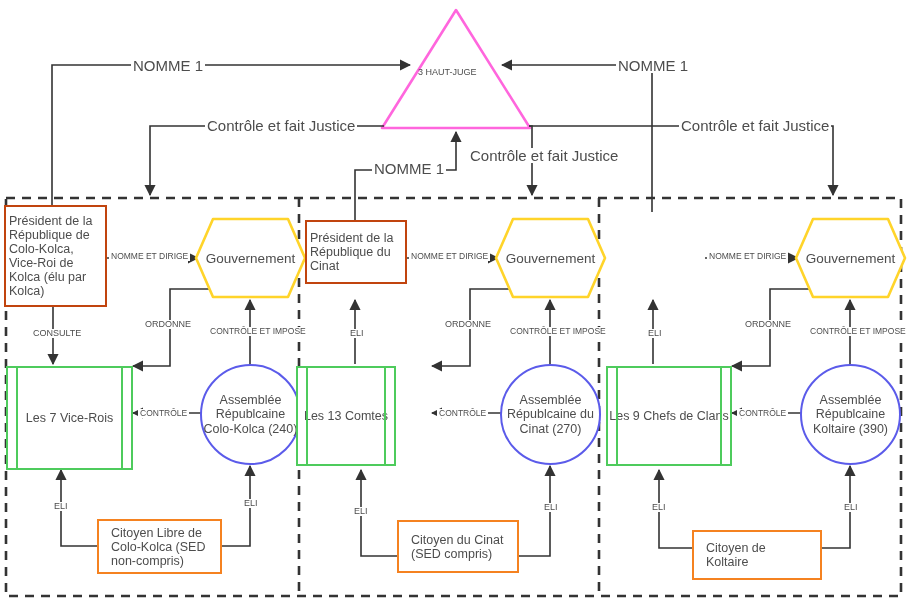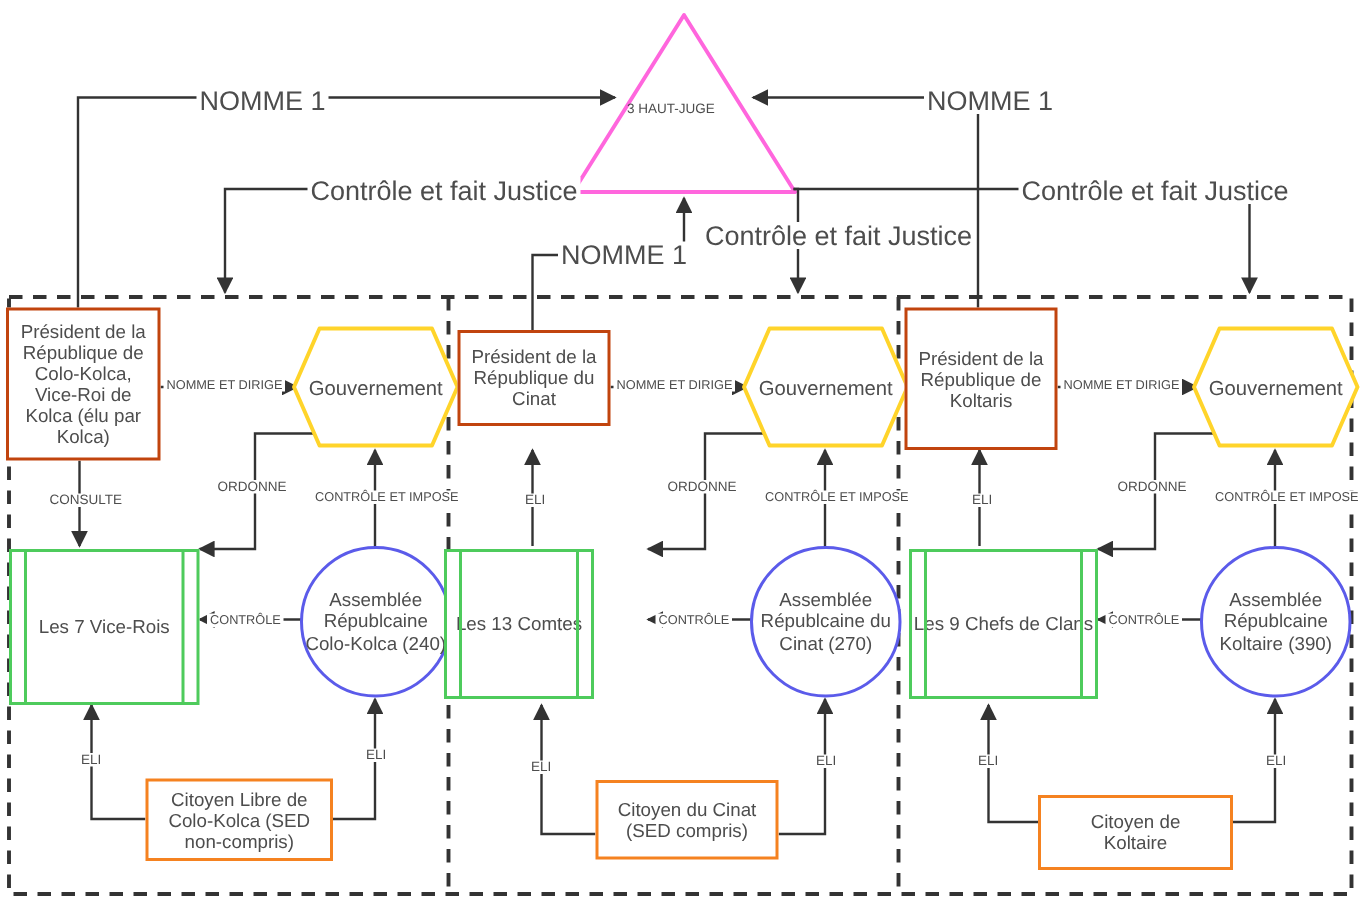--- a/index.html
+++ b/index.html
@@ -16,21 +16,20 @@
     background:#ffffff;
   }
   #svg-layer{position:absolute;left:0;top:0;width:907px;height:603px;}
 
   .node{
     position:absolute;
     box-sizing:border-box;
     display:flex;
     align-items:center;
     justify-content:center;
-    text-align:center;
     line-height:1.12;
     color:#4d4d4d;
     background:#ffffff;
   }
 
   
   .box-pres{
     border:2px solid #c1440e;
     font-size:12.5px;
     padding:2px 3px;
@@ -88,21 +87,21 @@
 
   
   .edge-label{
     position:absolute;
     background:#ffffff;
     color:#4d4d4d;
     white-space:nowrap;
     padding:0 2px;
     line-height:1;
   }
-  .el-big{font-size:18px;text-align:right;}
+  .el-big{font-size:15px;text-align:right;}
   .el-small{font-size:8.5px;}
   .el-mid{font-size:9px;}
 </style>
 </head>
 <body>
 
 <div id="stage">
 
   <svg id="svg-layer" viewBox="0 0 907 603" xmlns="http://www.w3.org/2000/svg">
     <defs>
@@ -205,21 +204,20 @@
   <div class="node box-citizen" style="left:397px;top:520px;width:122px;height:53px;">Citoyen du Cinat (SED compris)</div>
 
   <div class="edge-label el-small" style="left:409px;top:252px;">NOMME ET DIRIGE</div>
   <div class="edge-label el-mid" style="left:348px;top:329px;">ELI</div>
   <div class="edge-label el-mid" style="left:443px;top:320px;">ORDONNE</div>
   <div class="edge-label el-small" style="left:508px;top:327px;">CONTRÔLE ET IMPOSE</div>
   <div class="edge-label el-small" style="left:437px;top:409px;">CONTRÔLE</div>
   <div class="edge-label el-mid" style="left:352px;top:507px;">ELI</div>
   <div class="edge-label el-mid" style="left:542px;top:503px;">ELI</div>
 
-  <div class="node box-pres" style="left:603px;top:205px;width:102px;height:95px;">Président de la République de Koltaris</div>
 
   <div class="hex-label" style="left:796px;top:219px;width:109px;height:78px;">Gouvernement</div>
 
   <div class="node box-process" style="left:606px;top:366px;width:126px;height:100px;">Les 9 Chefs de Clans</div>
 
   <div class="circle-assembly" style="left:800px;top:364px;width:101px;height:101px;">Assemblée Républcaine Koltaire (390)</div>
 
   <div class="node box-citizen" style="left:692px;top:530px;width:130px;height:50px;">Citoyen de Koltaire</div>
 
   <div class="edge-label el-small" style="left:707px;top:252px;">NOMME ET DIRIGE</div>

